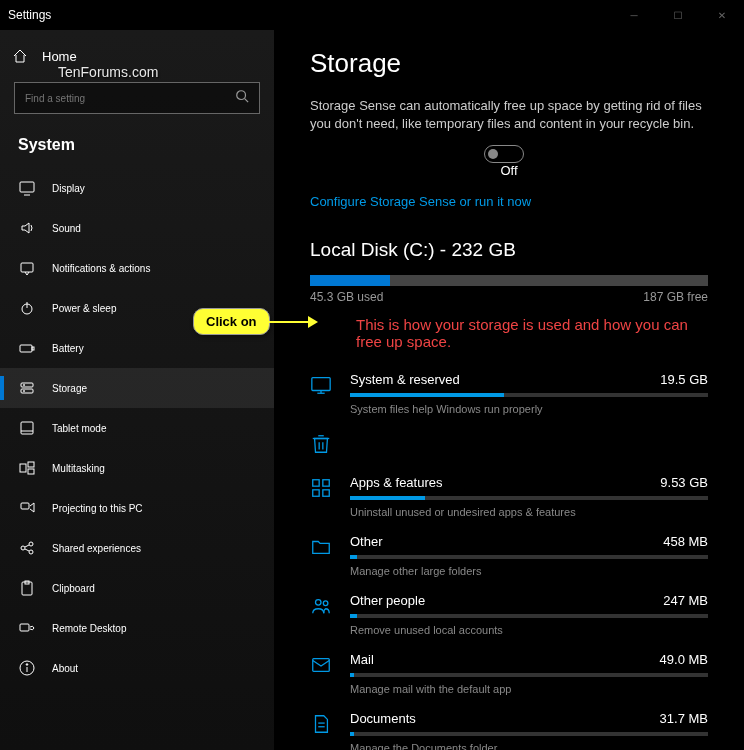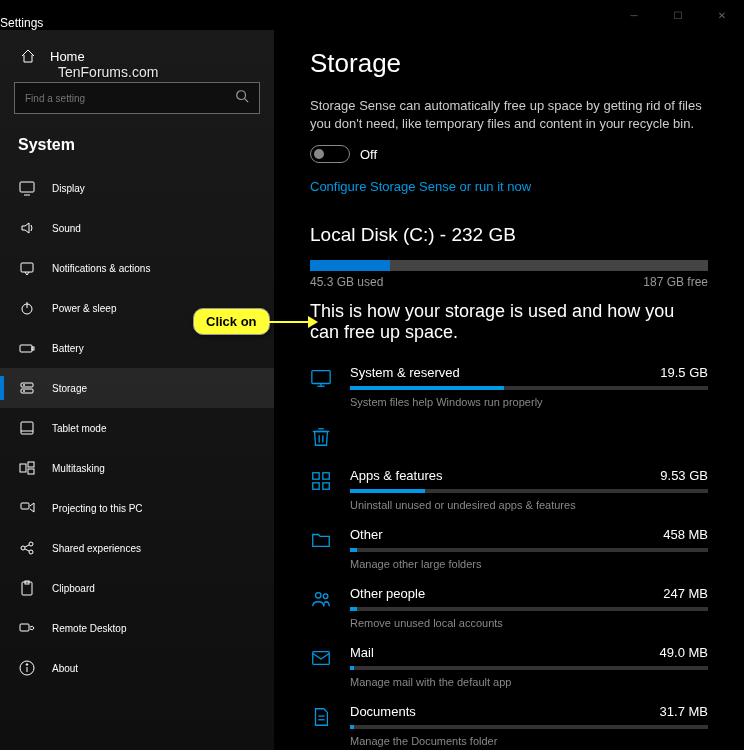--- a/index.html
+++ b/index.html
@@ -8,22 +8,22 @@
   height: 750px;
   background: #000;
   font-family: 'Segoe UI', Arial, sans-serif;
   color: #fff;
   overflow: hidden;
   position: relative;
 }
 .title-bar {
   height: 30px;
   display: flex;
-  align-items: flex-end;
-  padding-left: 0;
+  align-items: center;
+  padding-left: 8px;
 }
 .title-bar .title {
   font-size: 12px;
   color: #fff;
 }
 .title-bar .win-controls {
   margin-left: auto;
   display: flex;
 }
 .title-bar .win-controls div {
@@ -41,21 +41,21 @@
 }
 .sidebar {
   width: 274px;
   background: linear-gradient(180deg, #1a1a1a 0%, #0f0f0f 100%);
   padding: 10px 0;
   overflow-y: auto;
 }
 .home-row {
   display: flex;
   align-items: center;
-  padding: 8px 20px;
+  padding: 8px 12px;
   cursor: pointer;
 }
 .home-row svg { margin-right: 14px; }
 .home-row span { font-size: 13px; }
 .watermark {
   position: absolute;
   top: 64px;
   left: 58px;
   font-size: 14px;
   color: rgba(255,255,255,0.9);
@@ -125,20 +125,21 @@
 .desc {
   font-size: 13px;
   color: #ccc;
   line-height: 1.4;
   margin-bottom: 12px;
 }
 .toggle {
   display: flex;
   align-items: center;
   margin-bottom: 14px;
+  flex-direction: column;
 }
 .toggle .sw {
   width: 40px;
   height: 18px;
   border: 1px solid #888;
   border-radius: 9px;
   position: relative;
   margin-right: 10px;
 }
 .toggle .sw::after {
@@ -174,23 +175,24 @@
   background: #0078d4;
 }
 .disk-stats {
   display: flex;
   justify-content: space-between;
   font-size: 12px;
   color: #999;
   margin-bottom: 12px;
 }
 .sub {
-  font-size: 18px;
-  color: #ffffff;
+  font-size: 15px;
+  color: #ef4444;
   margin-bottom: 16px;
+  margin-left: 46px;
 }
 .cat-item {
   display: flex;
   align-items: flex-start;
   padding: 6px 0 10px;
   cursor: pointer;
 }
 .cat-item .ic {
   width: 24px;
   margin-right: 16px;

